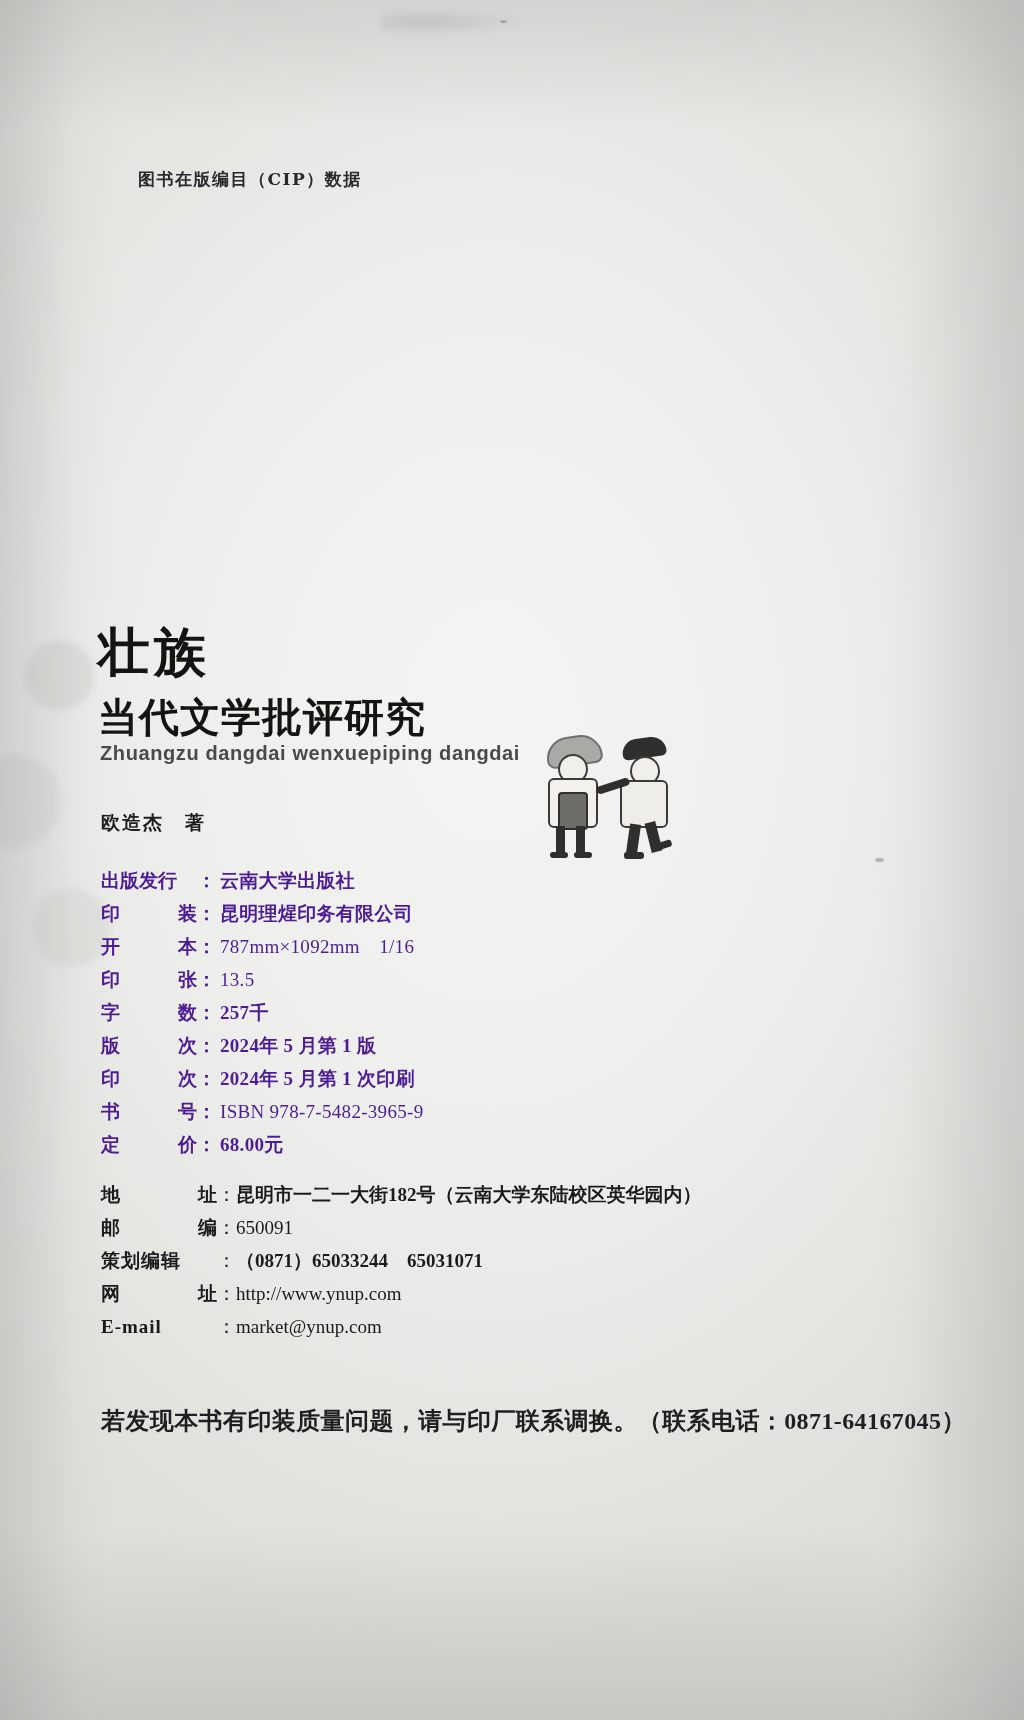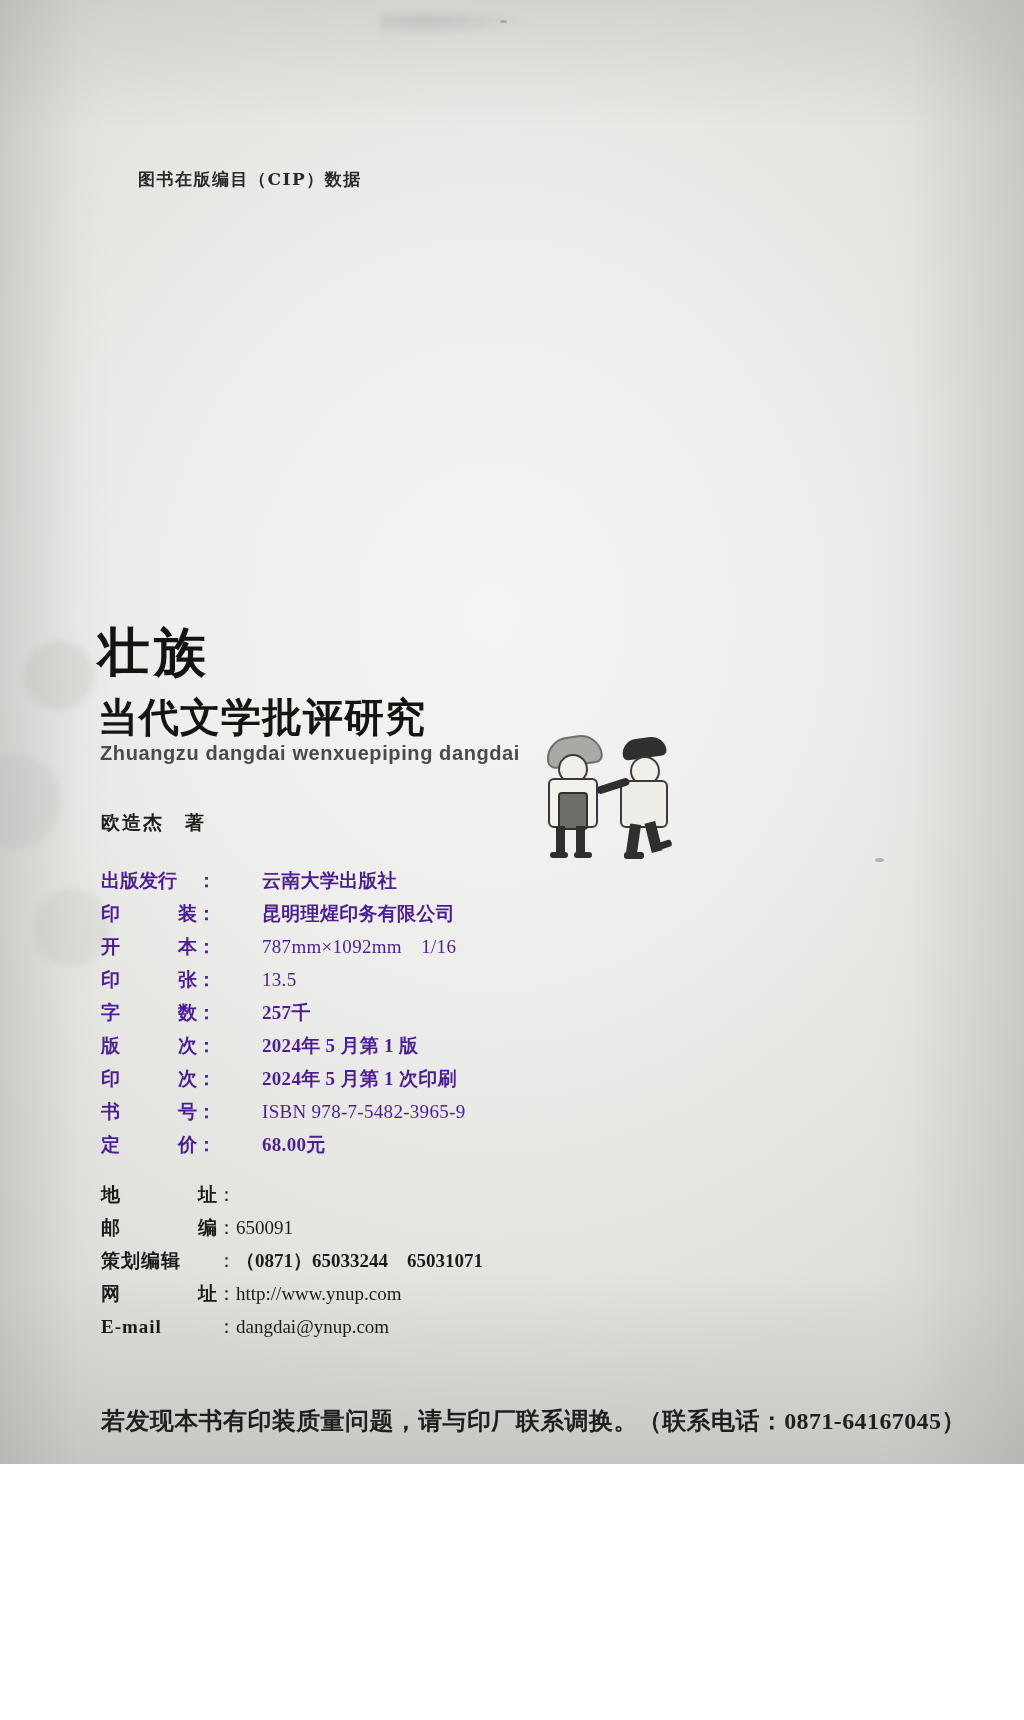--- a/index.html
+++ b/index.html
@@ -6,21 +6,21 @@
     margin: 0;
     padding: 0;
     background: #ffffff;
   }
   body {
     font-family: "Liberation Serif", "DejaVu Serif", serif;
   }
   .page {
     position: relative;
     width: 1024px;
-    height: 1464px;
+    height: 1720px;
     overflow: hidden;
     background: #e9e9e7;
   }
   
   .paper {
     position: absolute;
     inset: 0;
     background:
       radial-gradient(ellipse 70% 55% at 48% 42%, #f4f4f2 0%, #eeeeec 45%, #e6e6e3 72%, #dededa 100%);
   }
@@ -161,21 +161,20 @@
   .imprint .label.single {
     justify-content: flex-start;
   }
   .imprint .colon {
     margin-right: 4px;
     font-weight: 700;
   }
   .imprint .value {
     font-weight: 700;
     letter-spacing: 0.3px;
-    margin-left: 42px;
   }
   .imprint .value.lat {
     font-family: "Liberation Serif", serif;
     font-weight: 400;
     font-size: 19px;
   }
 
   
   .contact {
     position: absolute;
@@ -357,20 +356,21 @@
       </div>
     </div>
 
     <div class="contact">
       <div class="row">
         <span class="label">
           <span>地</span>
           <span>址</span>
         </span>
         <span class="colon">：</span>
+        <span class="value">昆明市一二一大街182号（云南大学东陆校区英华园内）</span>
       </div>
       <div class="row">
         <span class="label">
           <span>邮</span>
           <span>编</span>
         </span>
         <span class="colon">：</span>
         <span class="value lat">650091</span>
       </div>
       <div class="row">
@@ -382,21 +382,21 @@
         <span class="label">
           <span>网</span>
           <span>址</span>
         </span>
         <span class="colon">：</span>
         <span class="value lat">http://www.ynup.com</span>
       </div>
       <div class="row">
         <span class="label wide">E-mail</span>
         <span class="colon">：</span>
-        <span class="value lat">dangdai@ynup.com</span>
+        <span class="value lat">market@ynup.com</span>
       </div>
     </div>
 
     <div class="note">若发现本书有印装质量问题，请与印厂联系调换。（联系电话：0871-64167045）</div>
 
     <div class="illus">
       <div class="fig-hat big" style="left:6px; top:6px;"></div>
       <div class="fig-head" style="left:18px; top:24px;"></div>
       <div class="fig-body" style="left:8px; top:48px; width:46px; height:46px; border-radius:6px;"></div>
       <div class="fig-apron" style="left:18px; top:62px; width:26px; height:34px; border-radius:4px;"></div>

